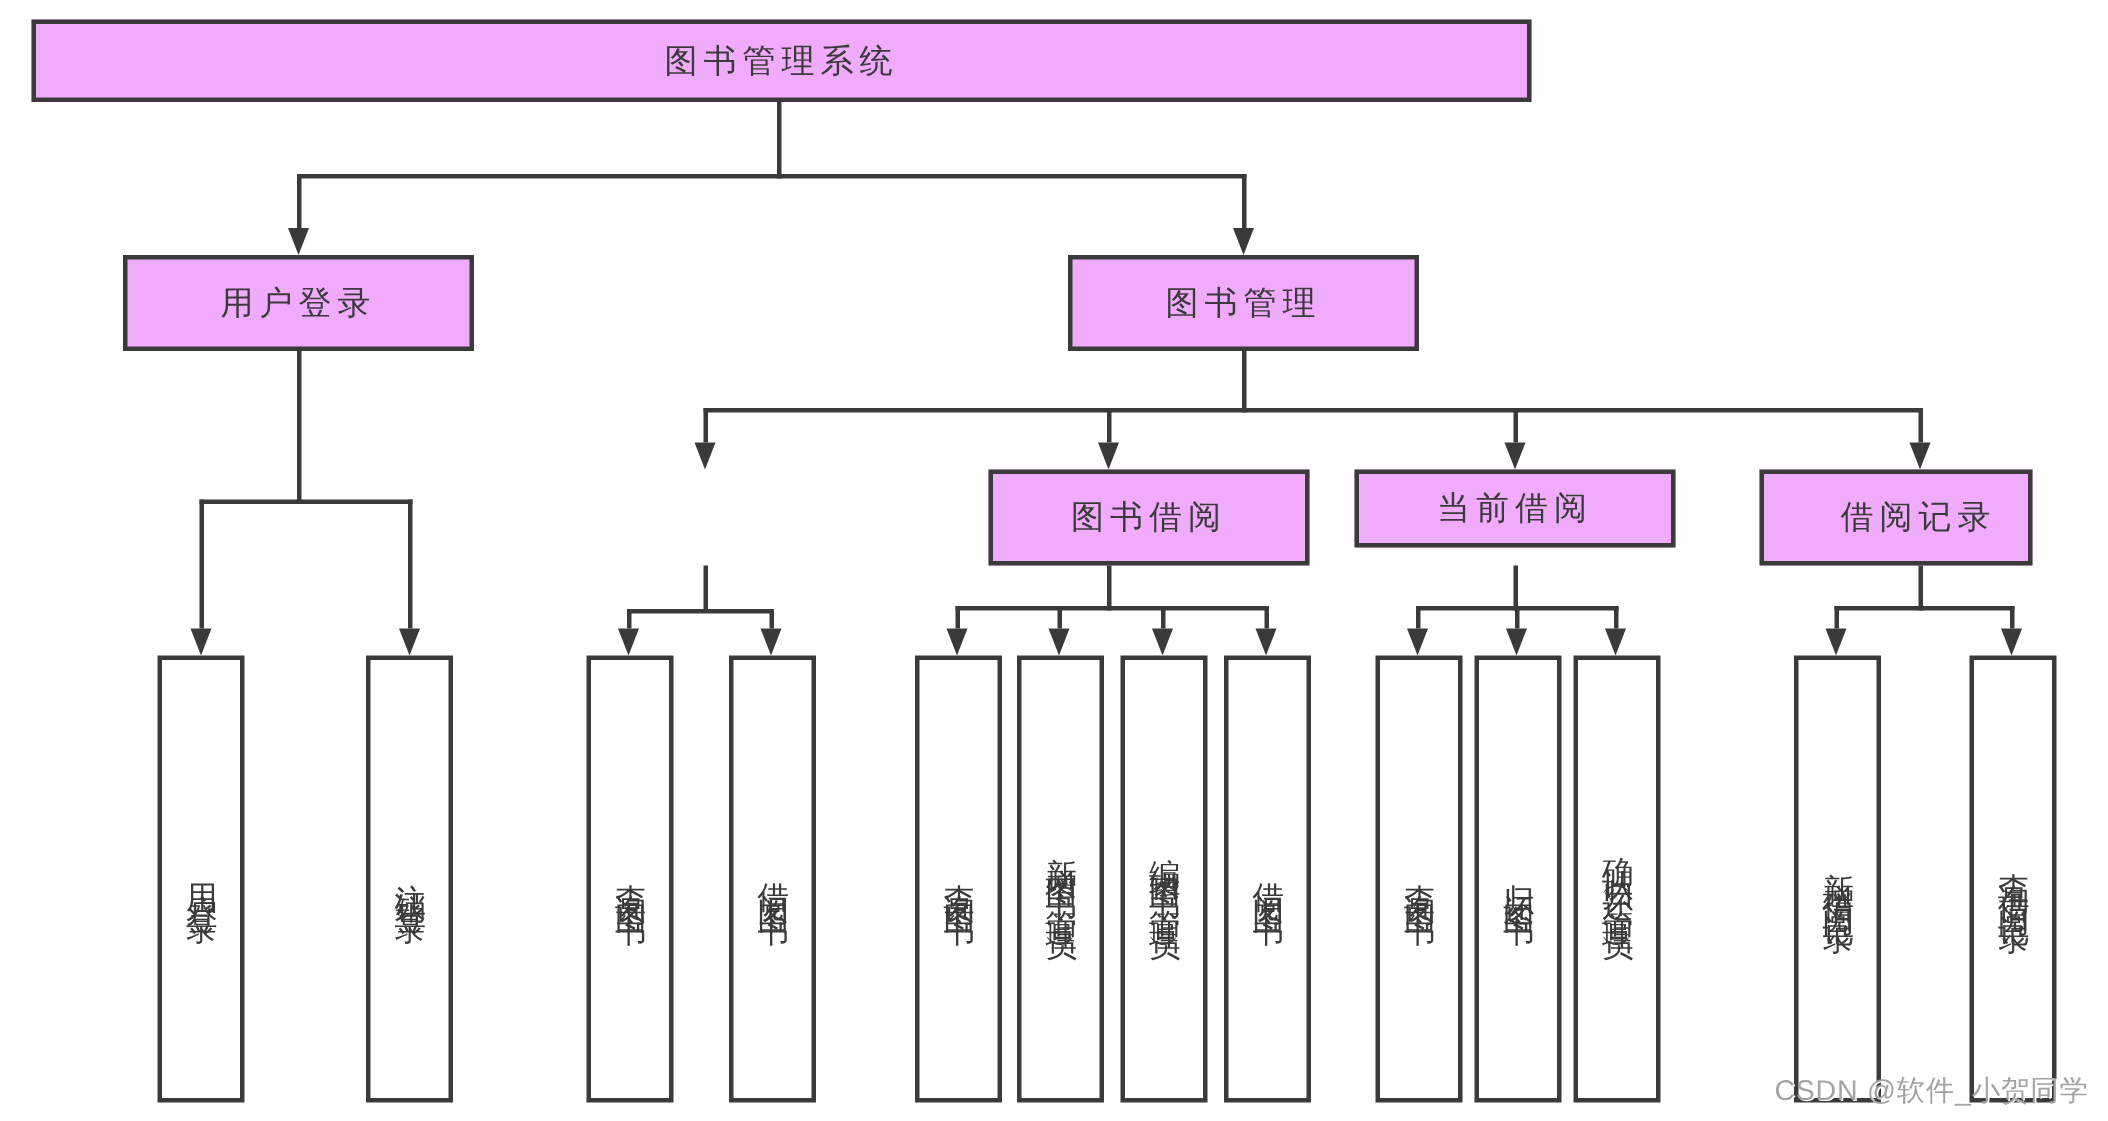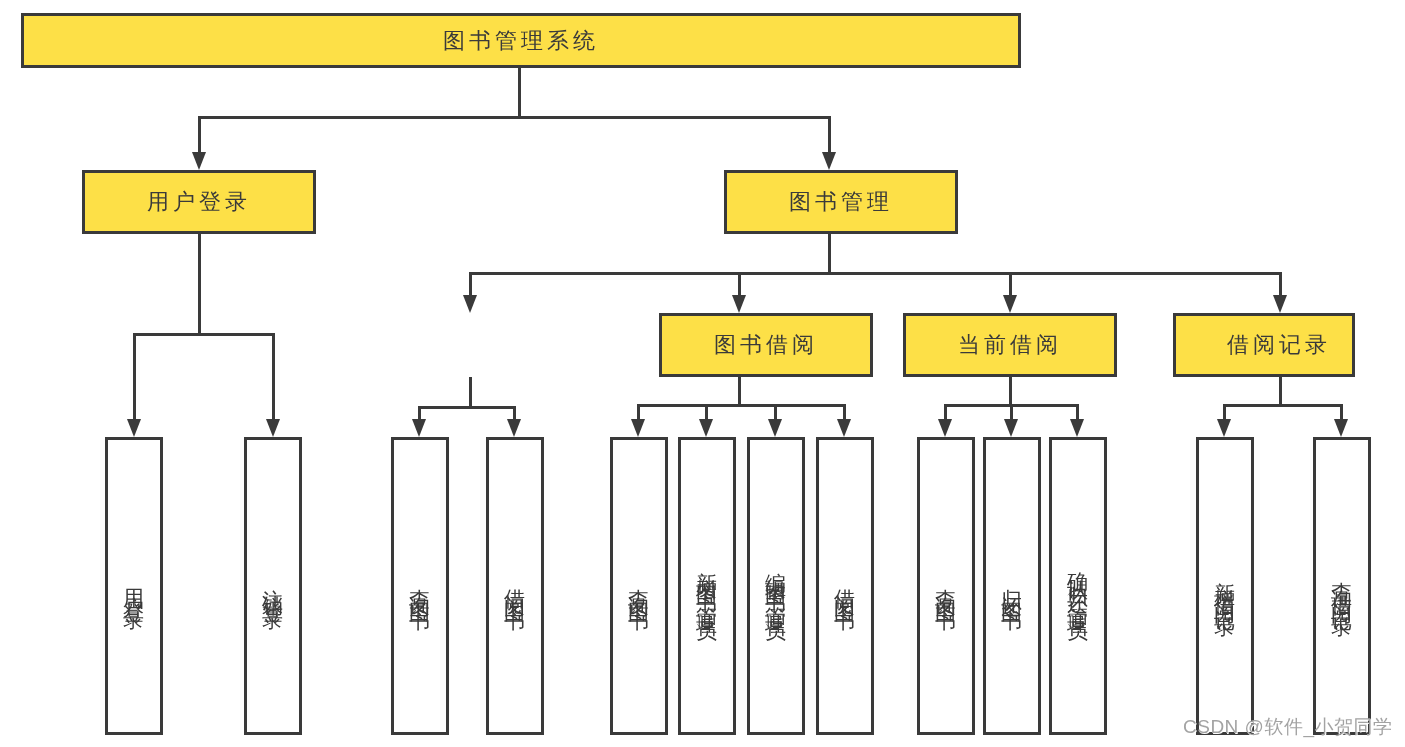--- a/index.html
+++ b/index.html
@@ -6,21 +6,21 @@
   #canvas{
     position:relative;
     width:1405px;height:747px;
     background:var(--background,#fff);
     overflow:hidden;
     font-family:"Liberation Sans",sans-serif;
   }
   .node{
     position:absolute;
     border:3px solid var(--ink,#3a3a3a);
-    background:#fde047;
+    background:#f0abfc;
     box-sizing:border-box;
     display:flex;align-items:center;justify-content:center;
     font-size:22px;letter-spacing:4px;
     color:var(--ink,#3a3a3a);
     white-space:nowrap;
   }
   .leaf{
     position:absolute;
     top:437px;height:298px;width:58px;
     border:3px solid var(--ink,#3a3a3a);
@@ -63,42 +63,42 @@
   <div class="node" style="left:21px;top:13px;width:1000px;height:55px;">图书管理系统</div>
 
   <div class="vl" style="left:518px;top:68px;height:51px;"></div>
   <div class="hl" style="left:198px;top:116px;width:633px;"></div>
   <div class="vl" style="left:198px;top:116px;height:36px;"></div>
   <div class="arr" style="left:192px;top:152px;"></div>
   <div class="vl" style="left:828px;top:116px;height:36px;"></div>
   <div class="arr" style="left:822px;top:152px;"></div>
 
   <div class="node" style="left:82px;top:170px;width:234px;height:64px;">用户登录</div>
-  <div class="node" style="left:712px;top:170px;width:234px;height:64px;margin-left:12px;">图书管理</div>
+  <div class="node" style="left:712px;top:170px;width:234px;height:64px;">图书管理</div>
 
   <div class="vl" style="left:198px;top:234px;height:101px;"></div>
   <div class="hl" style="left:133px;top:333px;width:142px;"></div>
   <div class="vl" style="left:133px;top:333px;height:86px;"></div>
   <div class="arr" style="left:127px;top:419px;"></div>
   <div class="vl" style="left:272px;top:333px;height:86px;"></div>
   <div class="arr" style="left:266px;top:419px;"></div>
 
   <div class="vl" style="left:828px;top:234px;height:41px;"></div>
   <div class="hl" style="left:469px;top:272px;width:813px;"></div>
   <div class="vl" style="left:469px;top:272px;height:23px;"></div>
   <div class="arr" style="left:463px;top:295px;"></div>
   <div class="vl" style="left:738px;top:272px;height:23px;"></div>
   <div class="arr" style="left:732px;top:295px;"></div>
   <div class="vl" style="left:1009px;top:272px;height:23px;"></div>
   <div class="arr" style="left:1003px;top:295px;"></div>
   <div class="vl" style="left:1279px;top:272px;height:23px;"></div>
   <div class="arr" style="left:1273px;top:295px;"></div>
 
   <div class="node" style="left:632px;top:313px;width:214px;height:64px;margin-left:27px;">图书借阅</div>
-  <div class="node" style="left:903px;top:313px;width:214px;height:64px;font-family:Liberation Mono, monospace;">当前借阅</div>
+  <div class="node" style="left:903px;top:313px;width:214px;height:52px;font-family:Liberation Mono, monospace;">当前借阅</div>
   <div class="node" style="left:1173px;top:313px;width:182px;height:64px;padding-left:30px;">借阅记录</div>
 
   <div class="vl" style="left:469px;top:377px;height:31px;"></div>
   <div class="hl" style="left:418px;top:406px;width:98px;"></div>
   <div class="vl" style="left:418px;top:406px;height:13px;"></div>
   <div class="arr" style="left:412px;top:419px;"></div>
   <div class="vl" style="left:513px;top:406px;height:13px;"></div>
   <div class="arr" style="left:507px;top:419px;"></div>
 
   <div class="vl" style="left:738px;top:377px;height:30px;"></div>

